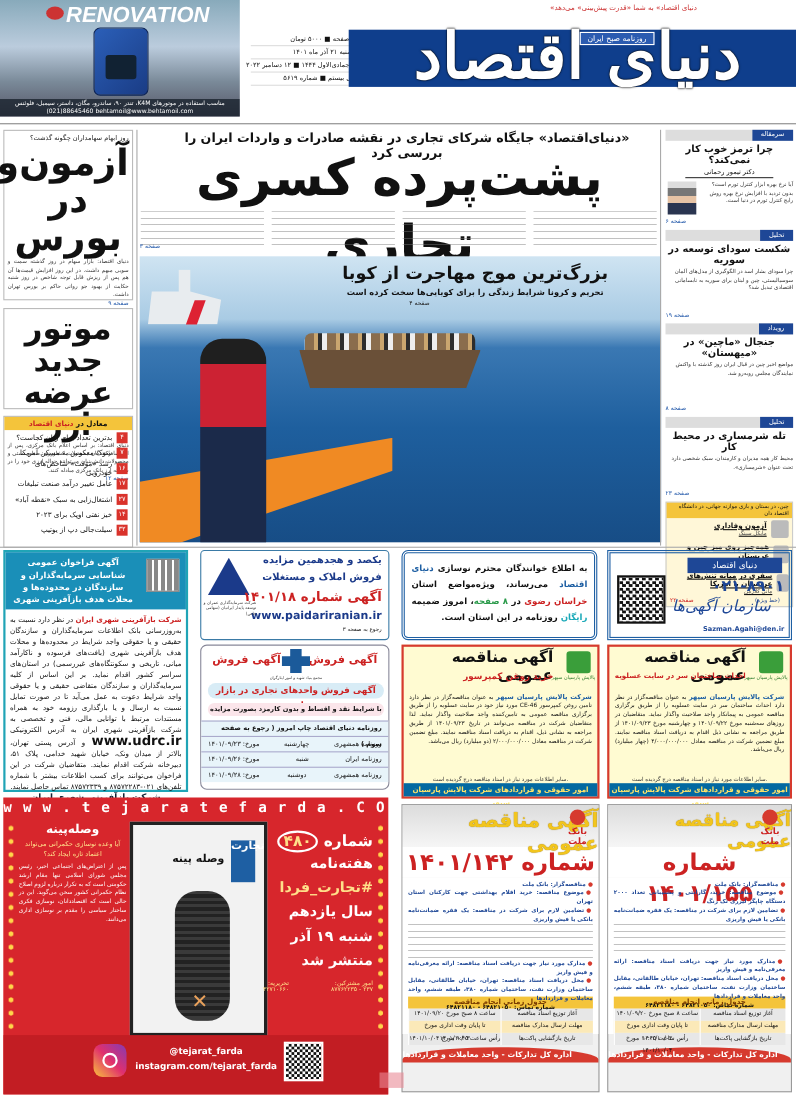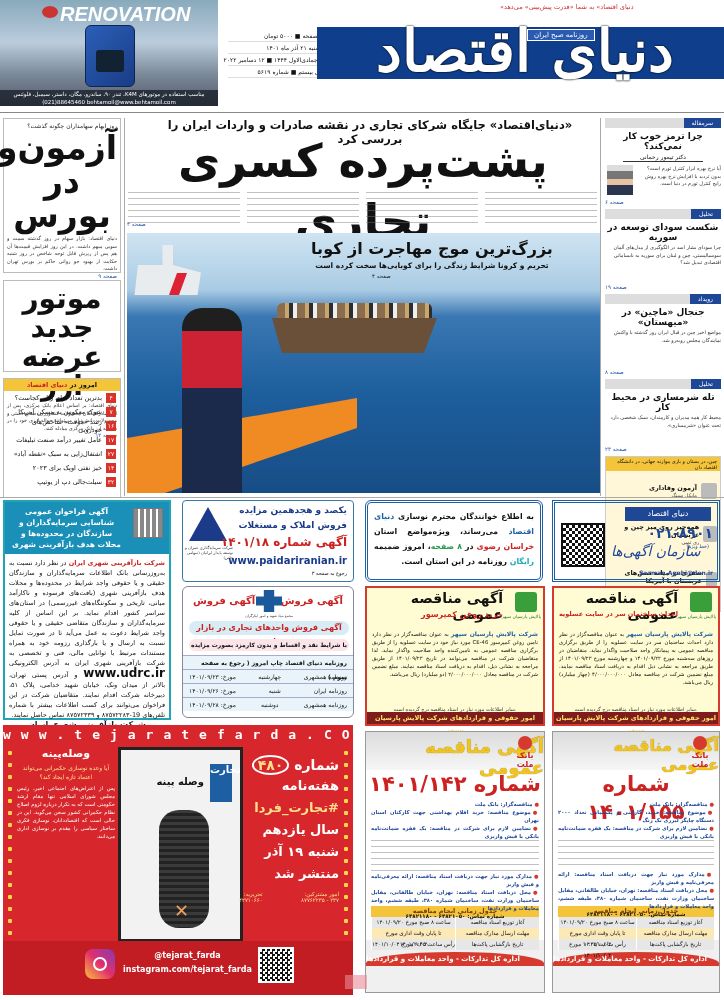--- a/index.html
+++ b/index.html
@@ -57,21 +57,21 @@
   
   #right-col { left: 605px; top: 118px; width: 116px; }
   .sec-label { height: 10px; background: #ddd; position: relative; }
   .sec-label span { position: absolute; right: 0; top: 0; height: 10px; background: #1e4796; color: #fff; font-size: 6px; line-height: 10px; padding: 0 8px; }
   .rc-title { font-size: 9px; font-weight: bold; text-align: center; direction: rtl; margin: 3px 0 2px; }
   .rc-block { margin-bottom: 4px; }
   .rc-body { height: 34px; position: relative; }
   .author-photo { position: absolute; left: 2px; top: 0; width: 26px; height: 30px; background: linear-gradient(180deg,#ddd 0 20%,#777 20% 45%,#e6c3a5 45% 65%,#2a3550 65% 100%); }
   #rc-china { background: #fff7d8; border: 1px solid #ccc; padding: 0 0 2px; }
   #rc-china .bar { background: #f4c43b; font-size: 5px; text-align: right; direction: rtl; padding: 1px 3px; }
-  #rc-china .row { display: flex; direction: rtl; align-items: center; gap: 4px; padding: 12px 3px; }
+  #rc-china .row { display: flex; direction: rtl; align-items: center; gap: 4px; padding: 2px 3px; text-decoration: underline; }
   #rc-china .face { width: 16px; height: 16px; background: #bbb; border-radius: 2px; }
   #rc-china .t { font-size: 6.5px; font-weight: bold; }
   #rc-china .a { font-size: 5px; color: #444; }
   .vsep { width: 1px; background: #aaa; }
 
   
   .divider-h { height: 1px; background: #aaa; }
   #ad-udrc { left: 3px; top: 500px; width: 168px; height: 220px; border: 2px solid #20a4b6; }
   #ad-udrc .hd { background: #1a8fb8; color: #fff; font-weight: bold; font-size: 7.5px; line-height: 11px; padding: 4px 45px 4px 4px; text-align: center; direction: rtl; height: 52px; }
   #ad-udrc .logo { position: absolute; right: 6px; top: 6px; width: 30px; height: 30px; background: repeating-linear-gradient(90deg,#888 0 4px,#fff 4px 6px), #fff; border: 1px solid #777; }
@@ -109,21 +109,21 @@
 
   .tender { border: 2px solid #d63a2e; background: #fffbd2; }
   .tender .hd { height: 40px; position: relative; }
   .tender .logo { position: absolute; right: 6px; top: 4px; width: 22px; height: 20px; background: #3a9e3a; border-radius: 3px; }
   .tender .logo-cap { position: absolute; right: 2px; top: 26px; font-size: 4.5px; color: #2a7a2a; }
   .tender .t { position: absolute; right: 40px; top: 2px; font-size: 14px; font-weight: 900; direction: rtl; }
   .tender .sub { position: absolute; right: 40px; top: 22px; font-size: 8px; font-weight: bold; color: #c22; direction: rtl; }
   .tender .body { padding: 2px 5px; font-size: 5.3px; line-height: 8px; direction: rtl; text-align: justify; height: 78px; overflow: hidden; }
   .tender .body .co { color: #1e5fa3; font-weight: bold; font-size: 6px; }
   .tender .foot-note { font-size: 5px; text-align: center; color: #333; }
-  .tender .foot { background: #7f1d1d; color: #ffe46a; font-size: 6.5px; font-weight: bold; text-align: center; height: 12px; line-height: 12px; }
+  .tender .foot { background: #0369a1; color: #ffe46a; font-size: 6.5px; font-weight: bold; text-align: center; height: 12px; line-height: 12px; }
   #tender-compressor { left: 365px; top: 586px; width: 180px; height: 140px; }
   #tender-asaluyeh { left: 552px; top: 586px; width: 168px; height: 140px; }
 
   .mellat { border: 1px solid #999; background: #f0f0f0; }
   .mellat .hd { height: 38px; position: relative; background: linear-gradient(180deg,#dcdcdc,#f6f6f6); }
   .mellat .hd .t { position: absolute; left: 8px; top: 4px; font-size: 18px; font-weight: 900; color: #f2c51d; text-shadow: 0 0 1px #8a6a00; direction: rtl; }
   .mellat .hd .bank { position: absolute; right: 4px; top: 4px; width: 30px; text-align: center; font-size: 8px; font-weight: bold; color: #c22; }
   .mellat .hd .bank i { display: block; width: 14px; height: 14px; margin: 0 auto 1px; border-radius: 50%; background: #d63a2e; }
   .mellat .num { font-size: 21px; font-weight: 900; color: #c22; text-align: center; direction: rtl; height: 28px; line-height: 28px; background: #fff; }
   .mellat .body { background: #fff; padding: 2px 5px; font-size: 5.2px; line-height: 8px; direction: rtl; text-align: justify; height: 142px; overflow: hidden; }
@@ -201,21 +201,21 @@
 </div>
 
 <div class="abs boxed" id="motor">
   <div class="title rtl">موتور جدید عرضه ارز</div>
   <div class="tiny rtl" style="margin-top:2px;text-align:justify">دنیای اقتصاد: بر اساس اعلام بانک مرکزی، پس از این صادرکنندگان محصولات کشاورزی، صنایع دستی و محصولات دانش‌بنیان می‌توانند حواله ارزی خود را در سامانه ارز بانک مرکزی مبادله کنند.</div>
   <div class="page-ref rtl">صفحه ۱۲</div>
 </div>
 
 <div class="abs" id="today">
   <div class="head rtl">
-    <span>امروز در</span>
+    <span>معادل در</span>
     <span class="red">دنیای اقتصاد</span>
   </div>
   <div class="item">
       <span class="num">۴</span>
       <span>بدترین تعداد برای زنان کجاست؟</span>
     </div>
   <div class="item">
       <span class="num">۷</span>
       <span>شوک معکوس به مسکن آمریکا</span>
     </div>
@@ -331,21 +331,21 @@
 <div class="abs divider-h" style="left:0;top:497px;width:724px"></div>
 
 <div class="abs" id="ad-udrc">
   <div class="hd">آگهی فراخوان عمومی شناسایی سرمایه‌گذاران و سازندگان در محدوده‌ها و محلات هدف بازآفرینی شهری</div>
   <div class="logo"></div>
   <div class="body">
     <span class="red">شرکت بازآفرینی شهری ایران</span>
     <span>در نظر دارد نسبت به به‌روزرسانی بانک اطلاعات سرمایه‌گذاران و سازندگان حقیقی و یا حقوقی واجد شرایط در محدوده‌ها و محلات هدف بازآفرینی شهری (بافت‌های فرسوده و ناکارآمد میانی، تاریخی و سکونتگاه‌های غیررسمی) در استان‌های سراسر کشور اقدام نماید.</span>
     <span>بر این اساس از کلیه سرمایه‌گذاران و سازندگان متقاضی حقیقی و یا حقوقی واجد شرایط دعوت به عمل می‌آید تا در صورت تمایل نسبت به ارسال و یا بارگذاری رزومه خود به همراه مستندات مرتبط با توانایی مالی، فنی و تخصصی به شرکت بازآفرینی شهری ایران به آدرس الکترونیکی</span>
     <span class="url">www.udrc.ir</span>
-    <span>و آدرس پستی تهران، بالاتر از میدان ونک، خیابان شهید خدامی، پلاک ۵۱، دبیرخانه شرکت اقدام نمایند. متقاضیان شرکت در این فراخوان می‌توانند برای کسب اطلاعات بیشتر با شماره تلفن‌های 19-۸۷۵۷۲۲۸۳ و ۸۷۵۷۲۳۳۹ تماس حاصل نمایند.</span>
+    <span>و آدرس پستی تهران، بالاتر از میدان ونک، خیابان شهید خدامی، پلاک ۵۱، دبیرخانه شرکت اقدام نمایند. متقاضیان شرکت در این فراخوان می‌توانند برای کسب اطلاعات بیشتر با شماره تلفن‌های ۰۲۱-۸۷۵۷۲۲۸۳ و ۸۷۵۷۲۳۳۹ تماس حاصل نمایند.</span>
     <div class="foot">شرکت بازآفرینی شهری ایران</div>
   </div>
 </div>
 
 <div class="abs" id="ad-paidar">
   <div class="logo"></div>
   <div class="l1">یکصد و هجدهمین مزایده</div>
   <div class="l2">فروش املاک و مستغلات</div>
   <div class="l3">آگهی شماره ۱۴۰۱/۱۸</div>
   <div class="url">www.paidariranian.ir</div>

